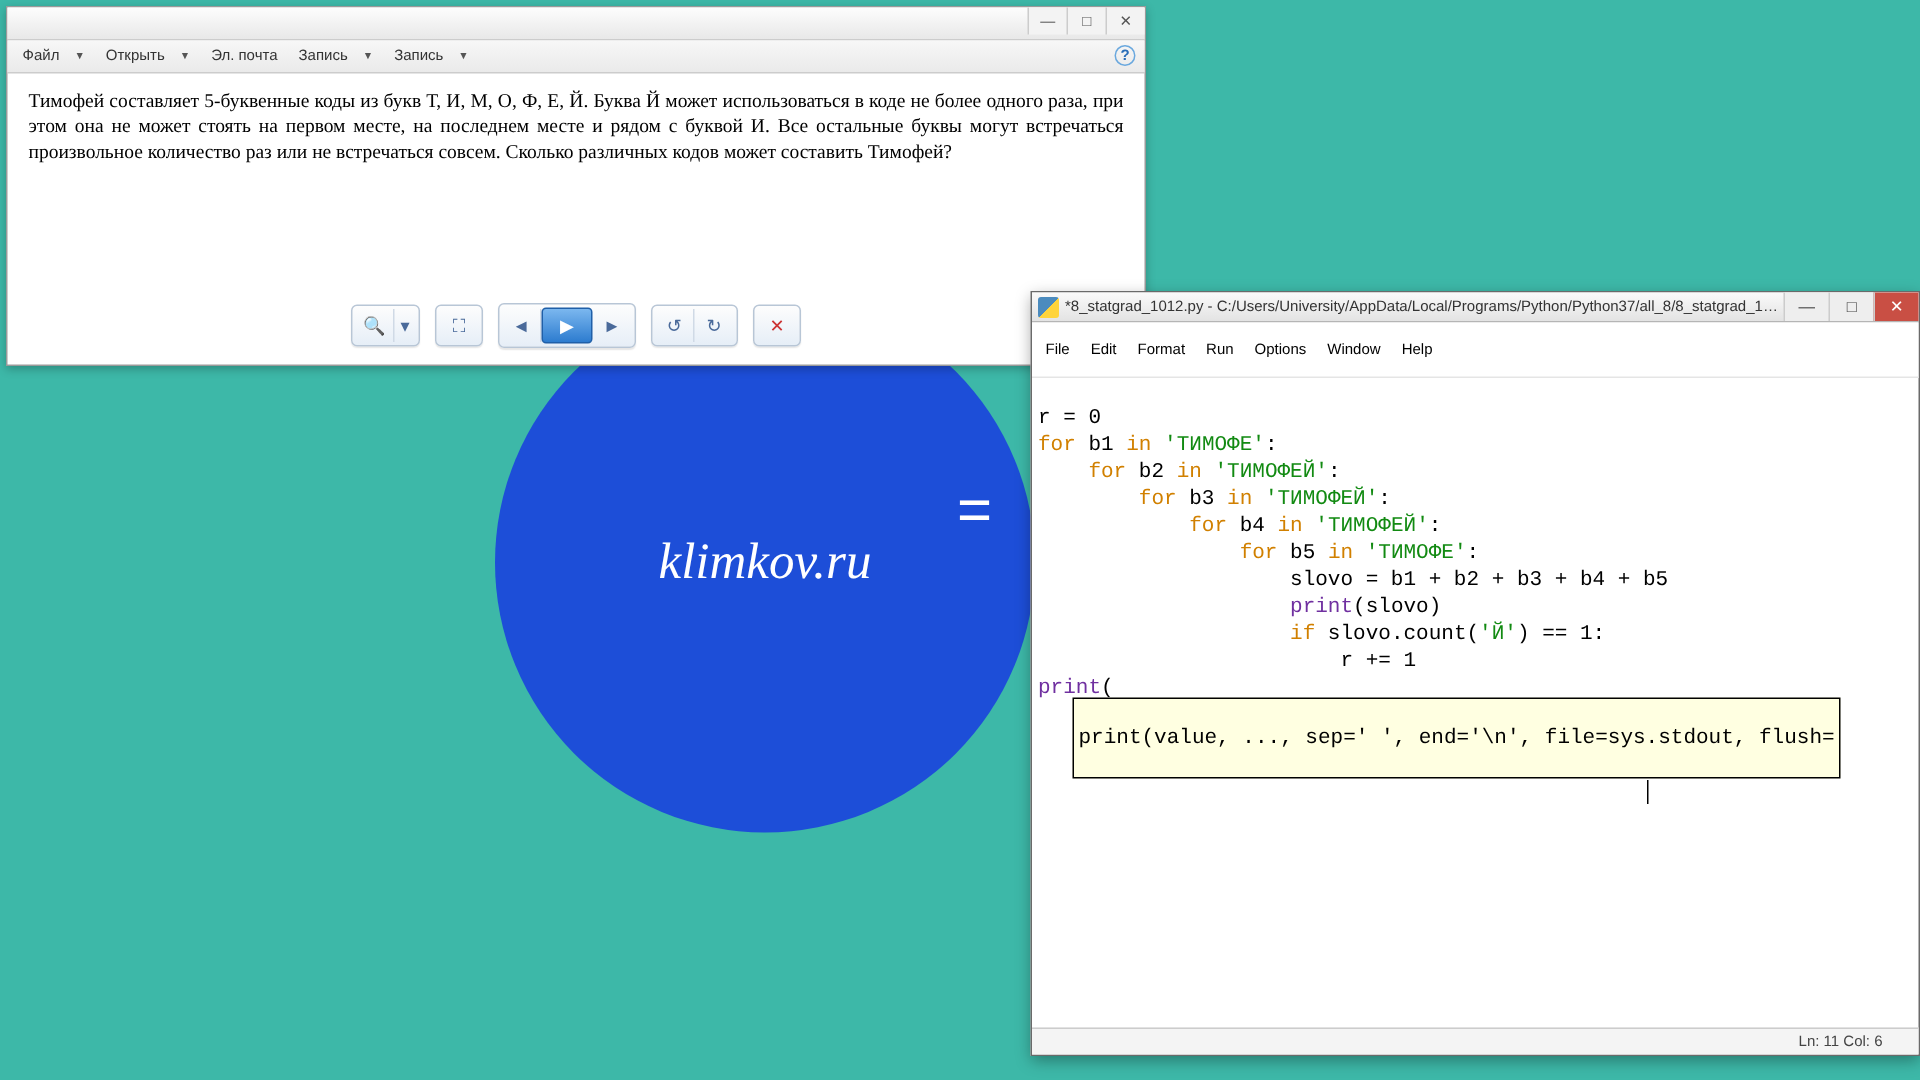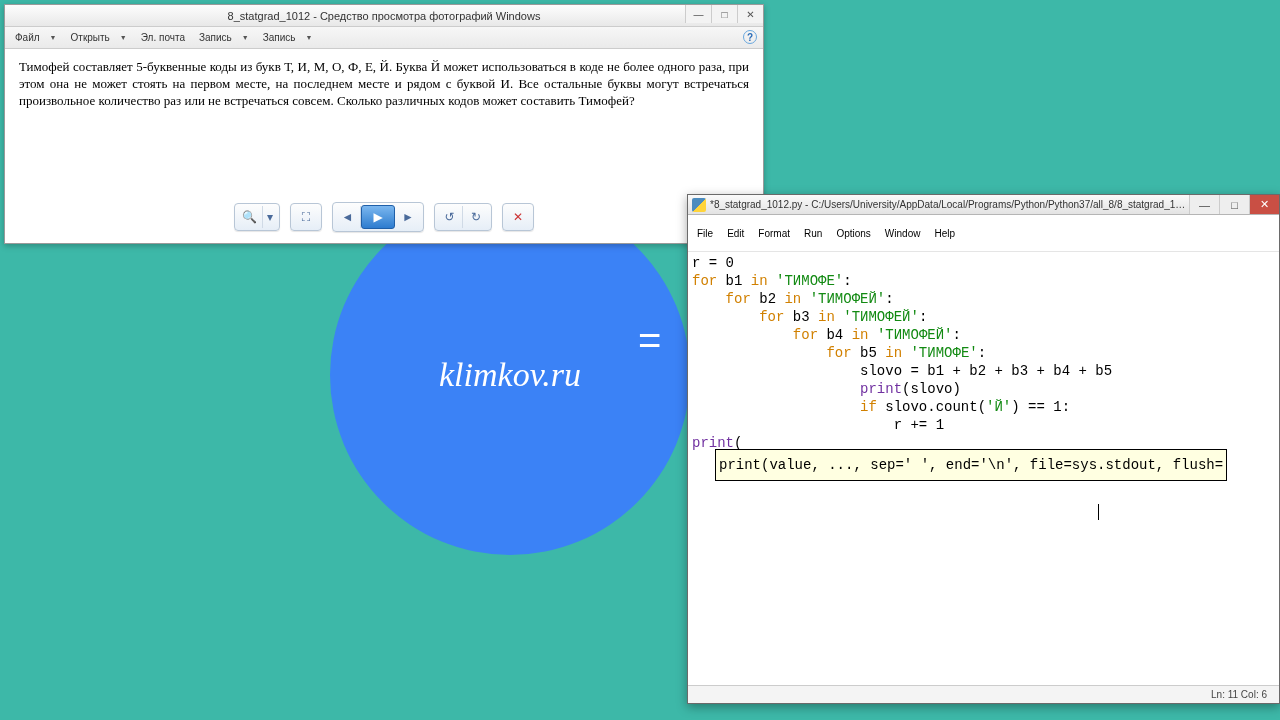--- a/index.html
+++ b/index.html
@@ -9,21 +9,21 @@
     font-family: Tahoma, Arial, sans-serif;
     position: relative; overflow: hidden;
   }
 
   
   .circle {
     position: absolute;
     left: 330px; top: 195px;
     width: 360px; height: 360px;
     border-radius: 50%;
-    background: #3b82f6;
+    background: #1d4ed8;
     display: flex; align-items: center; justify-content: center;
     z-index: 0;
   }
   .circle-text {
     color: #fff; font-size: 34px; font-weight: 500;
     font-style: italic;
     font-family: "Segoe Script", cursive;
   }
   .equals {
     position: absolute; left: 638px; top: 318px;
@@ -129,53 +129,53 @@
   .idle-menuitem { padding: 1px 7px; color:#000;}
   .idle-editor {
     flex: 1;
     font-family: "Courier New", monospace;
     font-size: 14px; line-height: 18px;
     padding: 2px 4px;
     color: #000;
     white-space: pre;
     position: relative;
     overflow: hidden;
+    margin-top: 16px;
   }
   .kw { color: #d18000; }
   .str { color: #128a12; }
   .fn { color: #7030a0; }
   .tooltip {
     position: absolute; left: 27px; top: 197px;
     background: #ffffe1; border: 1px solid #000;
-    padding: 6px 3px; font-size: 14px;
+    padding: 17px 3px; font-size: 14px;
     font-family: "Courier New", monospace;
     white-space: pre;
   }
   .cursor {
     position: absolute; left: 410px; top: 252px;
     width: 1px; height: 16px; background: #000;
   }
   .idle-status {
     height: 18px; border-top: 1px solid #ccc;
     background: #f4f4f4;
     display:flex; justify-content:flex-end; align-items:center;
-    font-size: 10px; color:#444; padding-right:12px;
+    font-size: 10px; color:#444; padding-right:24px;
   }
 </style>
 </head>
 <body>
 
 <div class="circle">
   <span class="circle-text">klimkov.ru</span>
 </div>
 <div class="equals">=</div>
 
 <div class="pv-window">
   <div class="pv-titlebar">
-    <span class="title">8_statgrad_1012 - Средство просмотра фотографий Windows</span>
     <div class="pv-winbtns">
       <div class="pv-winbtn">—</div>
       <div class="pv-winbtn">□</div>
       <div class="pv-winbtn">✕</div>
     </div>
   </div>
   <div class="pv-menubar">
     <div class="pv-menuitem">
         <span>Файл</span>
         <span class="dd">▼</span>

